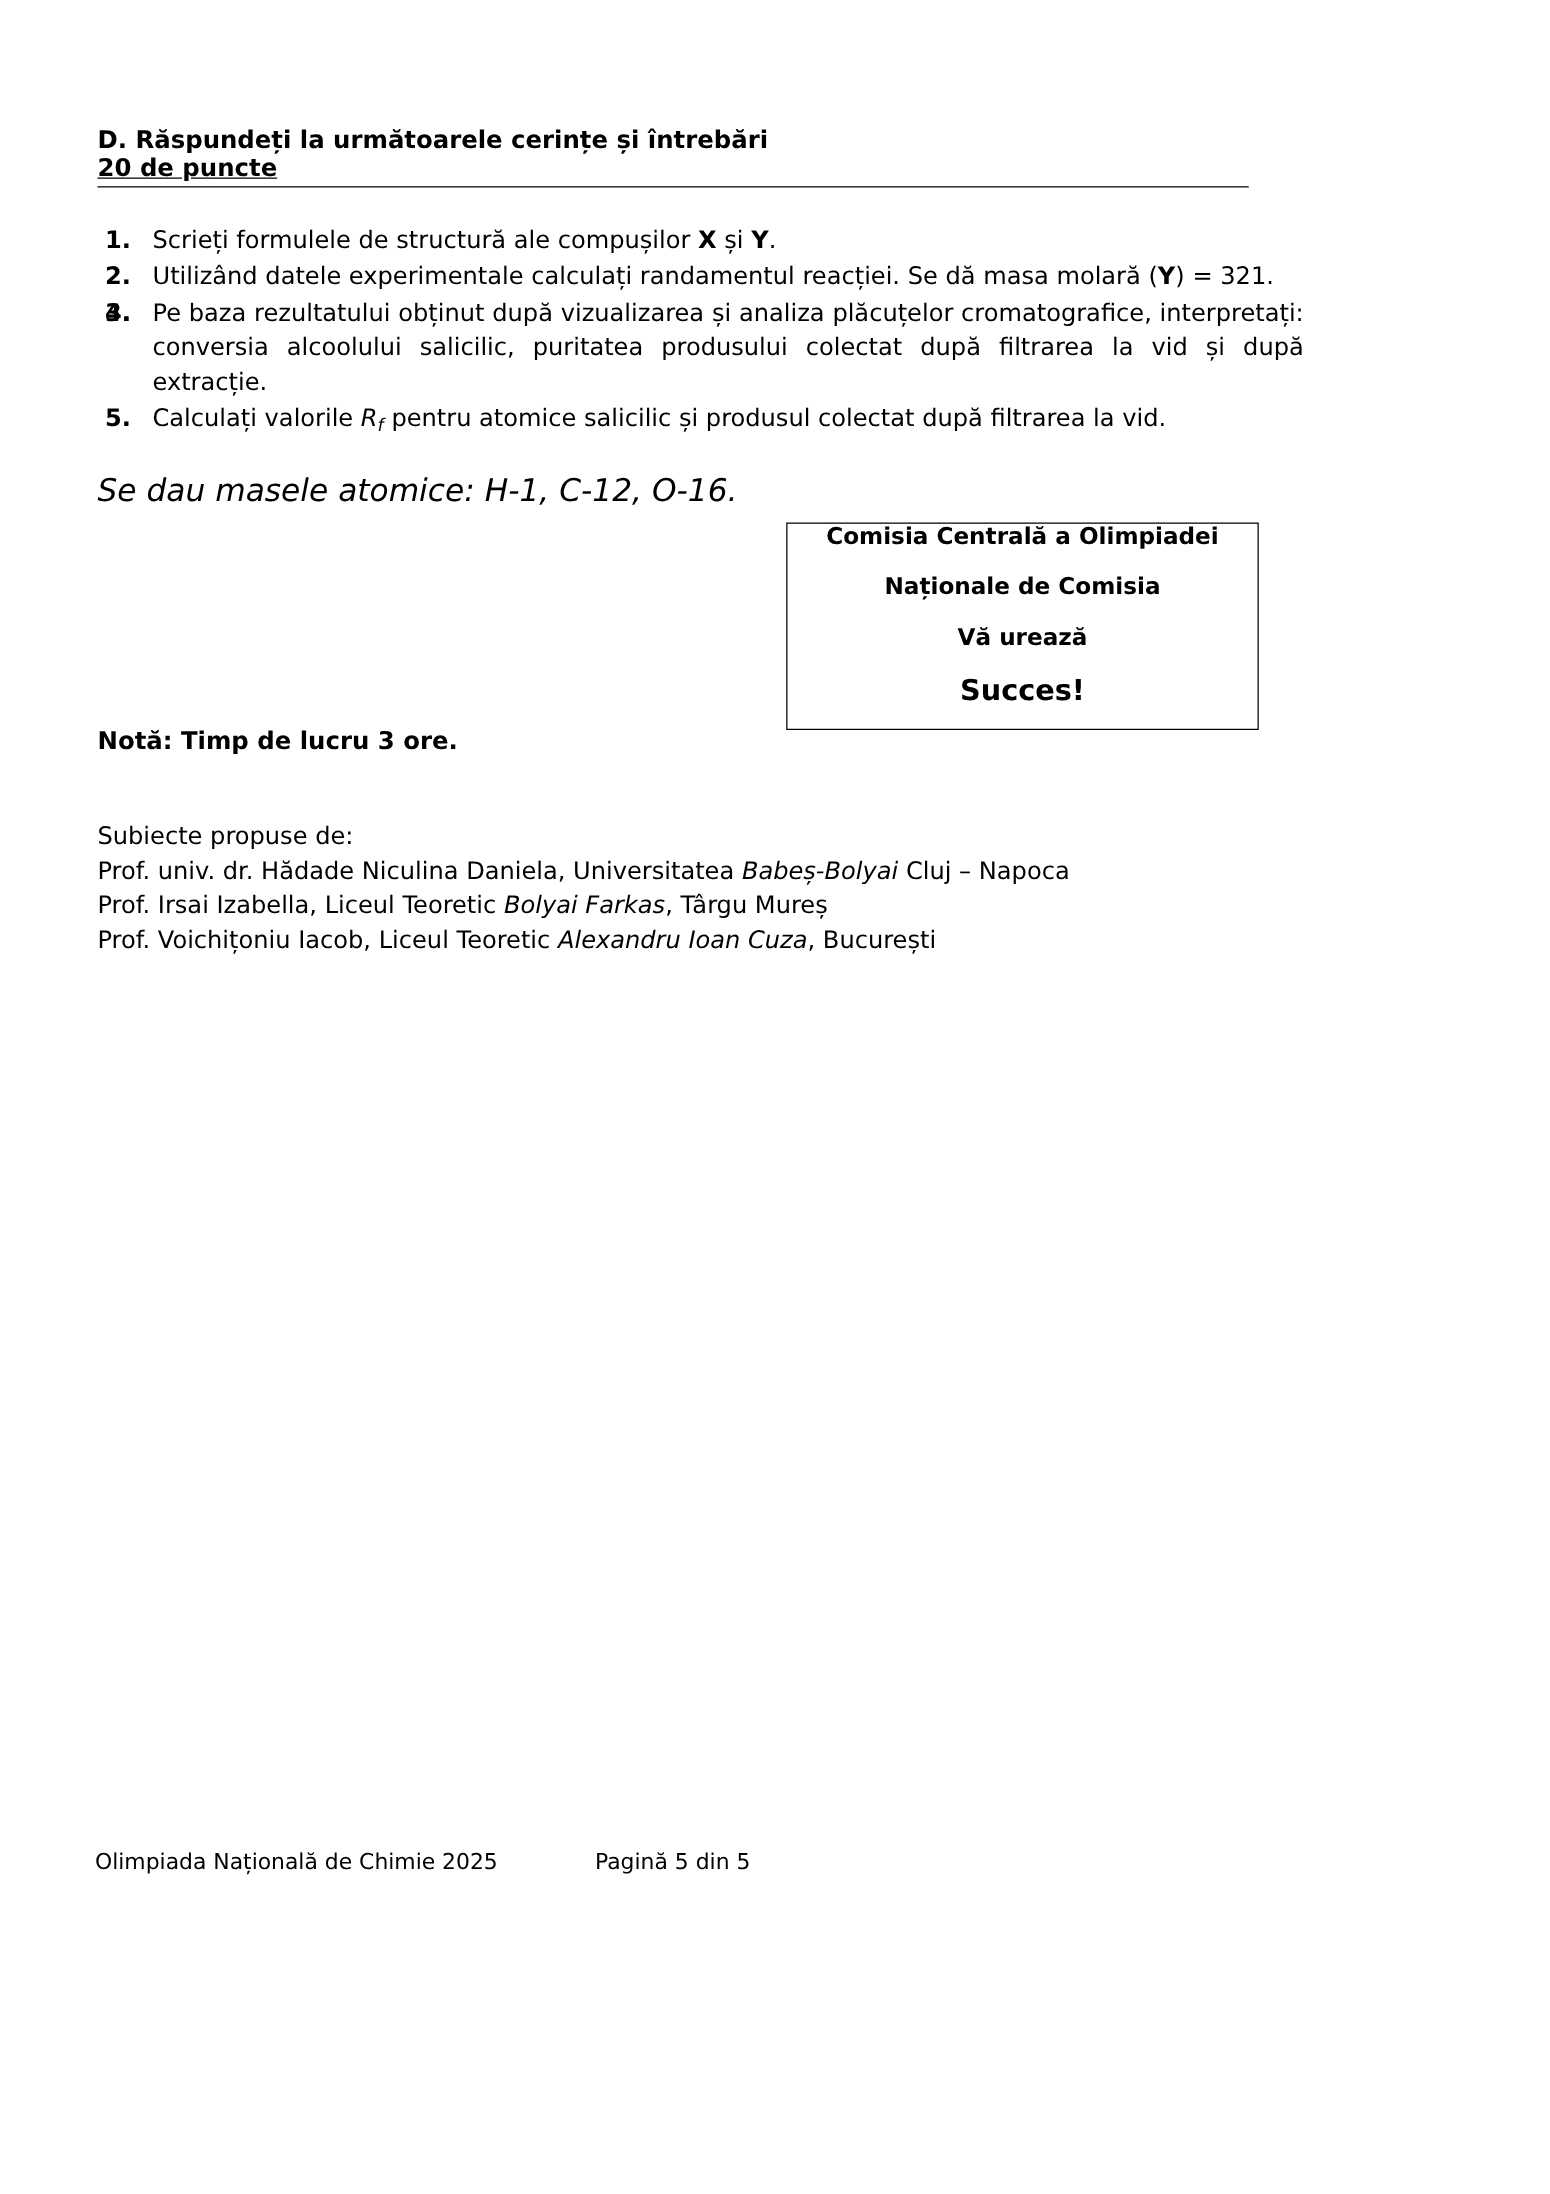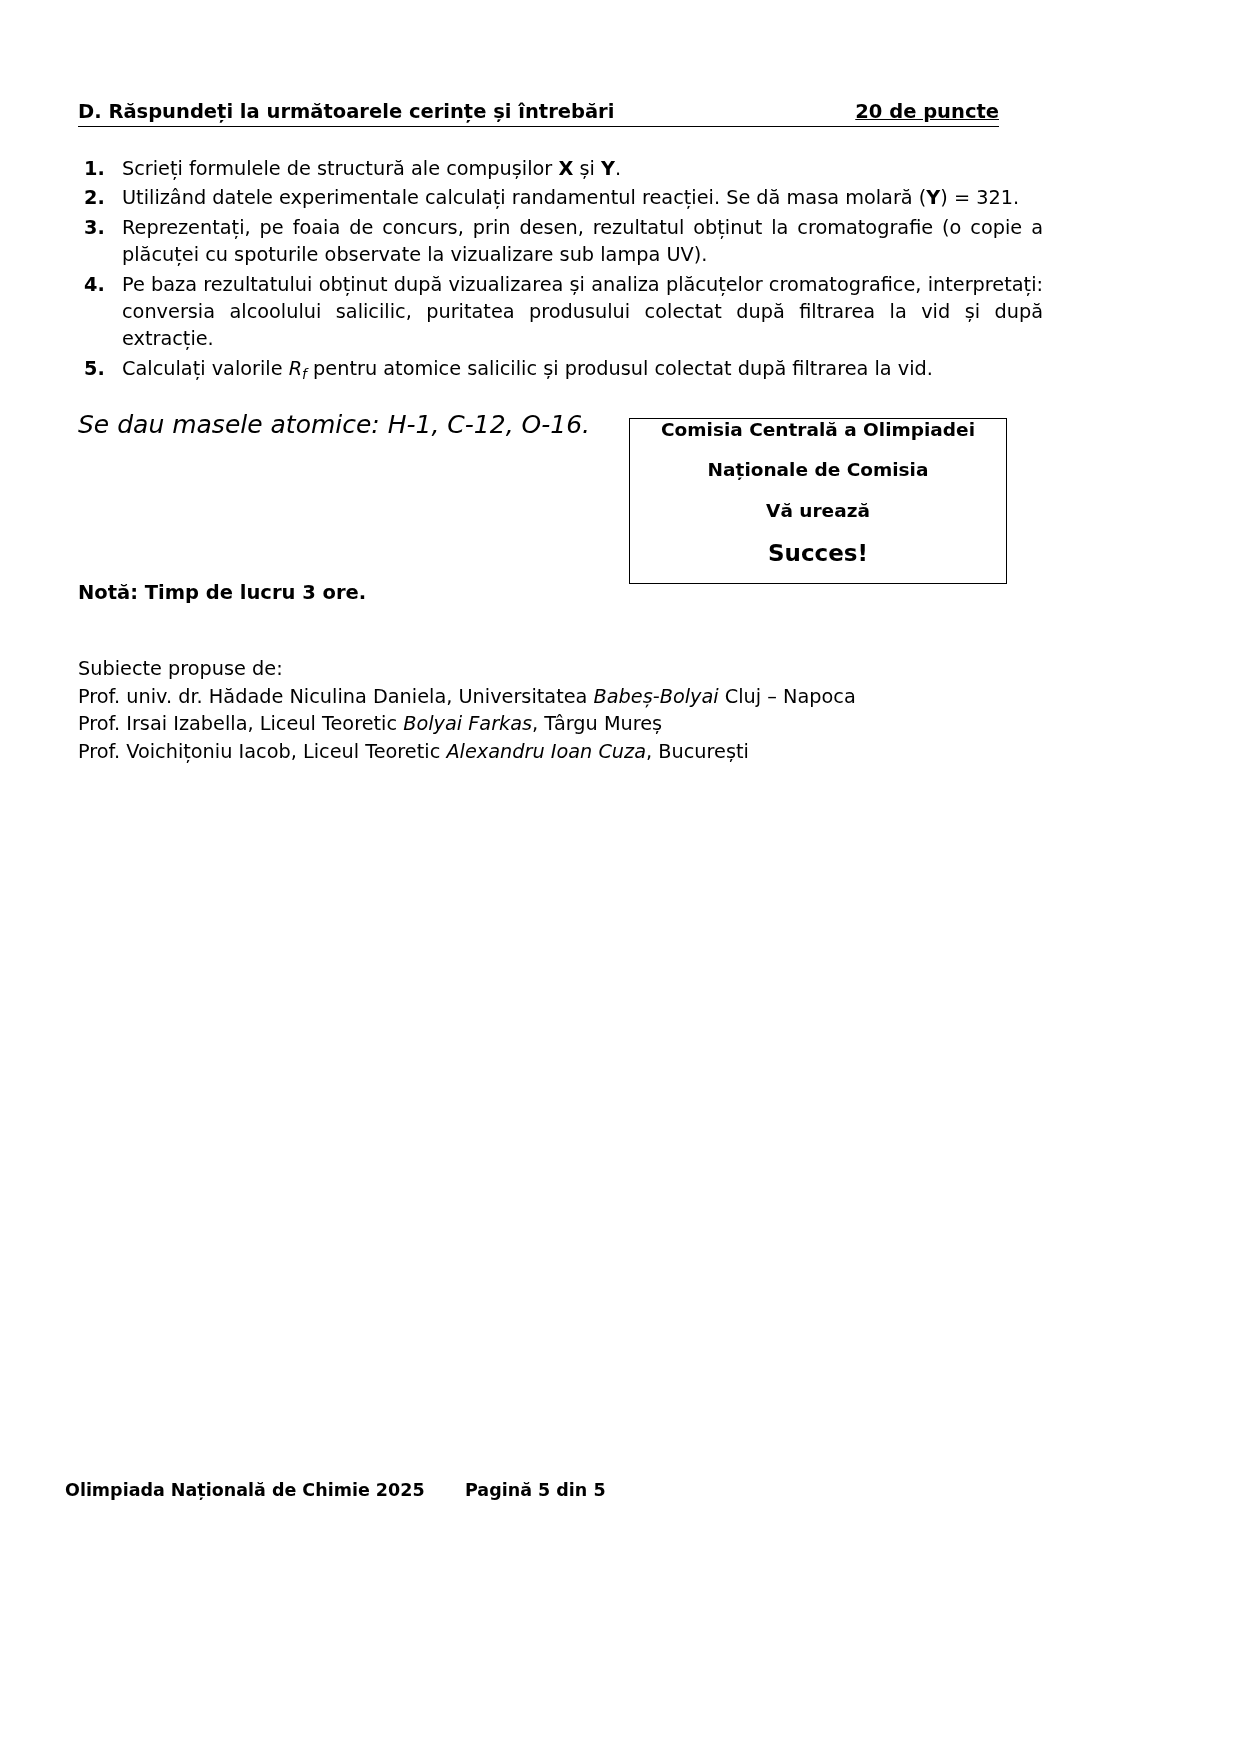--- a/index.html
+++ b/index.html
@@ -28,20 +28,21 @@
   .section-head {
     display: flex;
     align-items: baseline;
     justify-content: space-between;
     font-weight: bold;
     font-size: 19.5px;
     border-bottom: 1.6px solid #000;
     padding-bottom: 3px;
     width: 921px;
     margin-bottom: 28px;
+    flex-direction: column;
   }
   .section-head .title { white-space: nowrap; }
   .section-head .points { white-space: nowrap; text-decoration: underline; }
 
   
   ol.tasks {
     list-style: none;
     margin: 0;
     padding: 0;
     width: 965px;
@@ -110,23 +111,23 @@
     left: 78px;
     top: 655px;
     font-size: 19.3px;
     line-height: 1.43;
   }
   .authors div { white-space: nowrap; }
 
   
   .footer {
     position: absolute;
-    left: 65px;
+    left: 76px;
     top: 1478px;
-    font-weight: bold;
+    font-weight: normal;
     font-size: 17.5px;
     line-height: 1.45;
   }
   .footer .row1 {
     display: flex;
   }
   .footer .f-left { width: 400px; }
 </style>
 </head>
 <body>
@@ -145,21 +146,20 @@
       <span><span>Scrieți formulele de structură ale compușilor </span><b class="inl">X</b><span> și </span><b class="inl">Y</b><span>.</span></span>
     </li>
 
     <li>
       <span class="num">2.</span>
       <span><span>Utilizând datele experimentale calculați randamentul reacției. Se dă masa molară (</span><b class="inl">Y</b><span>) = 321.</span></span>
     </li>
 
     <li class="just">
       <span class="num">3.</span>
-      <span>Reprezentați, pe foaia de concurs, prin desen, rezultatul obținut la cromatografie (o copie a plăcuței cu spoturile observate la vizualizare sub lampa UV).</span>
     </li>
 
     <li class="just">
       <span class="num">4.</span>
       <span>Pe baza rezultatului obținut după vizualizarea și analiza plăcuțelor cromatografice, interpretați: conversia alcoolului salicilic, puritatea produsului colectat după filtrarea la vid și după extracție.</span>
     </li>
 
     <li>
       <span class="num">5.</span>
       <span><span>Calculați valorile </span><i class="inl">R</i><span class="sub">f</span><span> pentru atomice salicilic și produsul colectat după filtrarea la vid.</span></span>

